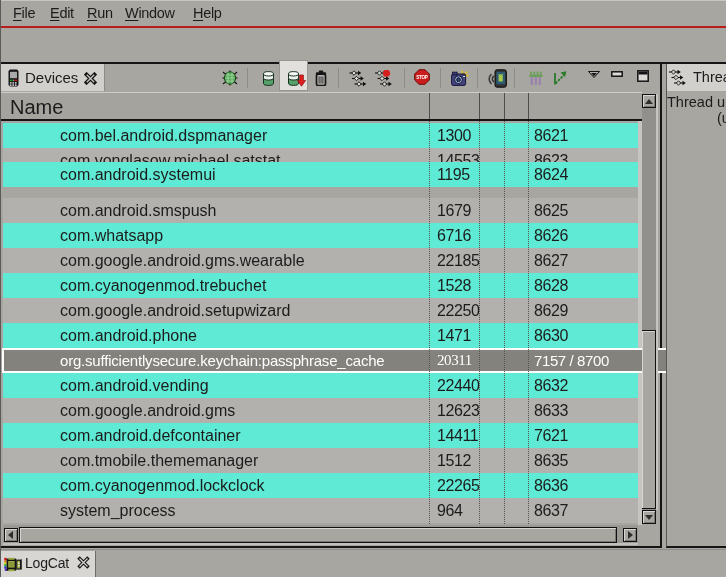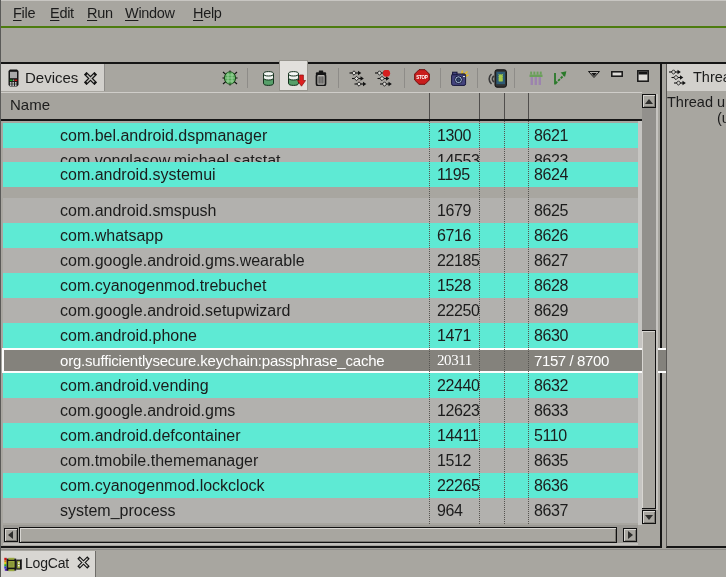--- a/index.html
+++ b/index.html
@@ -8,21 +8,21 @@
   font-family:"Liberation Sans", sans-serif;
   background:#a8a6a0;
   color:#1c1c1c;
   position:relative;
 }
 .abs { position:absolute; }
 
 
 #menubar {
   left:0; top:0; width:726px; height:28px;
-  border-bottom:2px solid #4d7c0f;
+  border-bottom:2px solid #b91c1c;
   border-top:1px solid #c8c6c2;
   font-size:14.5px; letter-spacing:-0.3px;
 }
 #menubar span.mi { position:absolute; top:4px; }
 #menubar u { text-decoration:underline; text-underline-offset:2px; }
 
 #leftedge { left:0; top:0; width:1px; height:577px; background:#5a5a58; z-index:50; }
 #tabbarline { left:0; top:91px; width:660px; height:1px; background:#7e7c78; }
 
 
@@ -49,21 +49,21 @@
   border:1px solid #98968f;
 }
 
 
 #thead {
   left:0; top:92px; width:642px; height:29px;
   background:#a5a39d;
   border-top:1px solid #cfcdc9;
   border-bottom:2px solid #151515;
 }
-#thead .nm { position:absolute; left:10px; top:3px; font-size:15px; }
+#thead .nm { position:absolute; left:10px; top:3px; font-size:20px; }
 .hsep { position:absolute; top:93px; width:1px; height:26px; background:#504e4c; }
 
 
 #tbody { left:0; top:121px; width:638px; height:404px; }
 #gutter { left:638px; top:121px; width:4px; height:404px; background:#9a9892; background:#c6c5c2; }
 .row { position:absolute; left:3px; width:635px; height:25px; font-size:16px; }
 .row .n { position:absolute; left:57px; top:4px; }
 .row .p { position:absolute; left:434px; top:4px; letter-spacing:-0.4px; }
 .row .o { position:absolute; left:531px; top:4px; letter-spacing:-0.4px; }
 .rl { background:#5eead4; }
@@ -366,21 +366,21 @@
       <span class="o">8632</span>
     </div>
 <div class="row rd abs" style="top:398px">
       <span class="n">com.google.android.gms</span>
       <span class="p">12623</span>
       <span class="o">8633</span>
     </div>
 <div class="row rl abs" style="top:423px">
       <span class="n">com.android.defcontainer</span>
       <span class="p">14411</span>
-      <span class="o">5110</span>
+      <span class="o">7621</span>
     </div>
 <div class="row rd abs" style="top:448px">
       <span class="n">com.tmobile.thememanager</span>
       <span class="p">1512</span>
       <span class="o">8635</span>
     </div>
 <div class="row rl abs" style="top:473px">
       <span class="n">com.cyanogenmod.lockclock</span>
       <span class="p">22265</span>
       <span class="o">8636</span>

